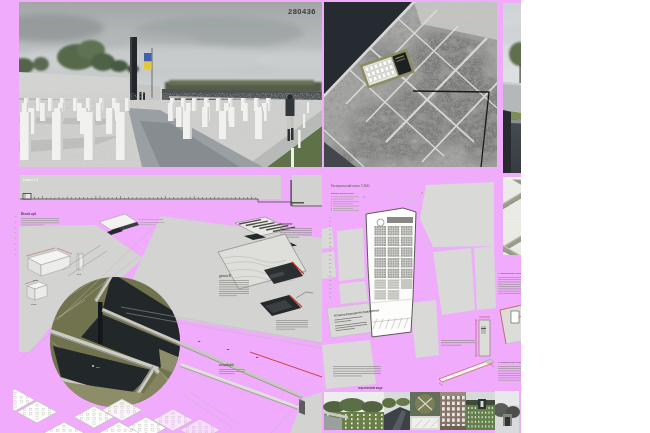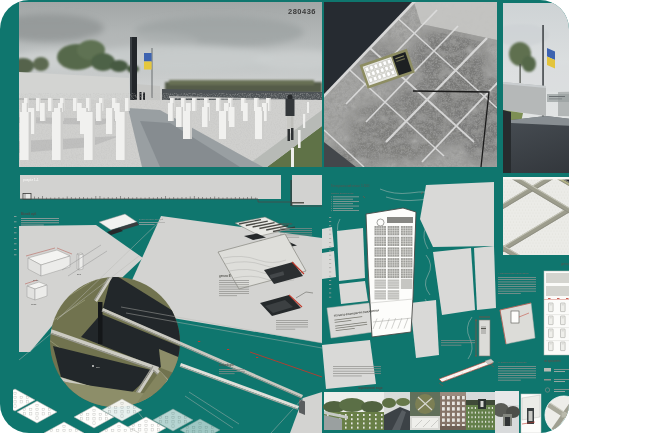--- a/index.html
+++ b/index.html
@@ -1,16 +1,16 @@
 <!DOCTYPE html>
 <html><head>
 <meta charset="utf-8">
 <style>
 html,body{margin:0;padding:0;background:#ffffff;}
-#board{position:relative;width:569px;height:433px;background:#0f766e;overflow:hidden;font-family:"Liberation Sans",sans-serif;border-radius:29px;}
+#board{position:relative;width:521px;height:433px;background:#f0abfc;overflow:hidden;font-family:"Liberation Sans",sans-serif;}
 .abs{position:absolute;}
 </style>
 </head>
 <body>
 <div id="board">
 
 <div class="abs" style="left:19px;top:2px;"><svg width="303" height="165" viewBox="0 0 303 165">
 <defs>
 <linearGradient id="sky1" x1="0" y1="0" x2="0" y2="1">
             <stop offset="0" stop-color="#a2a6a6"></stop>

